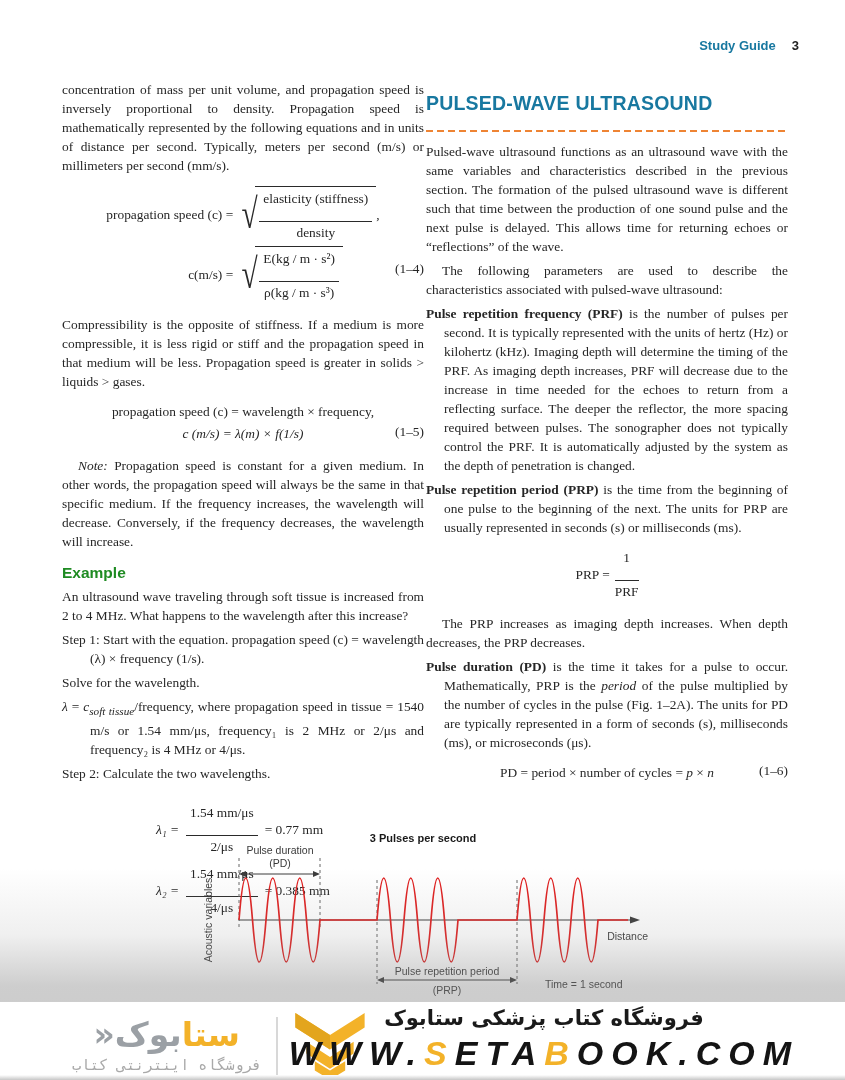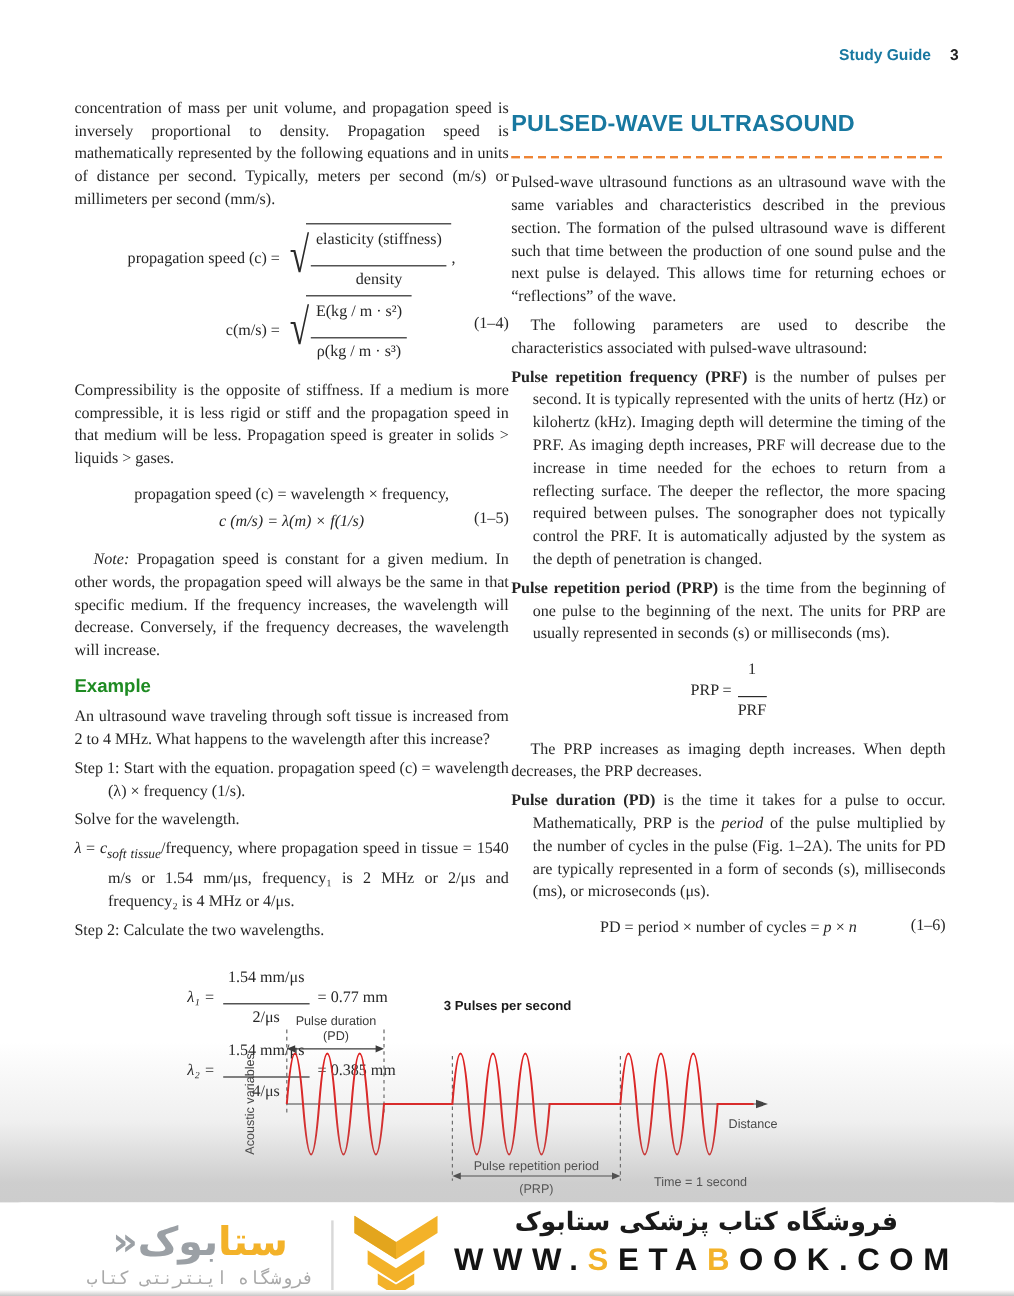--- a/index.html
+++ b/index.html
@@ -84,22 +84,22 @@
   .logo-word { font-family:"DejaVu Sans", sans-serif; font-weight:bold; font-size:33px;
                line-height:34px; direction:rtl; }
   .logo-word .gold { color:#f3b229; }
   .logo-word .gray { color:#9ba0a5; }
   .logo-sub { font-family:Liberation Mono, monospace; font-size:15px; color:#a9a9a9;
               direction:rtl; margin-top:4px; }
   .logo-divider { width:2px; height:58px; background:#d8d8d8; }
   .footer-right { position:absolute; right:46px; top:4px; text-align:center; }
   .store-name { font-family:"DejaVu Sans", sans-serif; font-weight:bold; font-size:21px;
                 color:#1a1a1a; direction:rtl; margin-bottom:4px; }
-  .website { font-family:"Liberation Sans", sans-serif; font-weight:bold; font-size:26px;
-             letter-spacing:8px; color:#141414; cursor:pointer; }
+  .website { font-family:"Liberation Sans", sans-serif; font-weight:bold; font-size:34px;
+             letter-spacing:8px; color:#141414; cursor:pointer;font-style:italic; }
   .website .gold { color:#f3b229; }
   .bottom-edge { position:absolute; left:0; bottom:0; width:845px; height:5px;
                  background:linear-gradient(to bottom,#fff,#c6c6c6); }
 </style>
 </head>
 <body>
 
 <div class="page">
 
   <div class="running-head">

